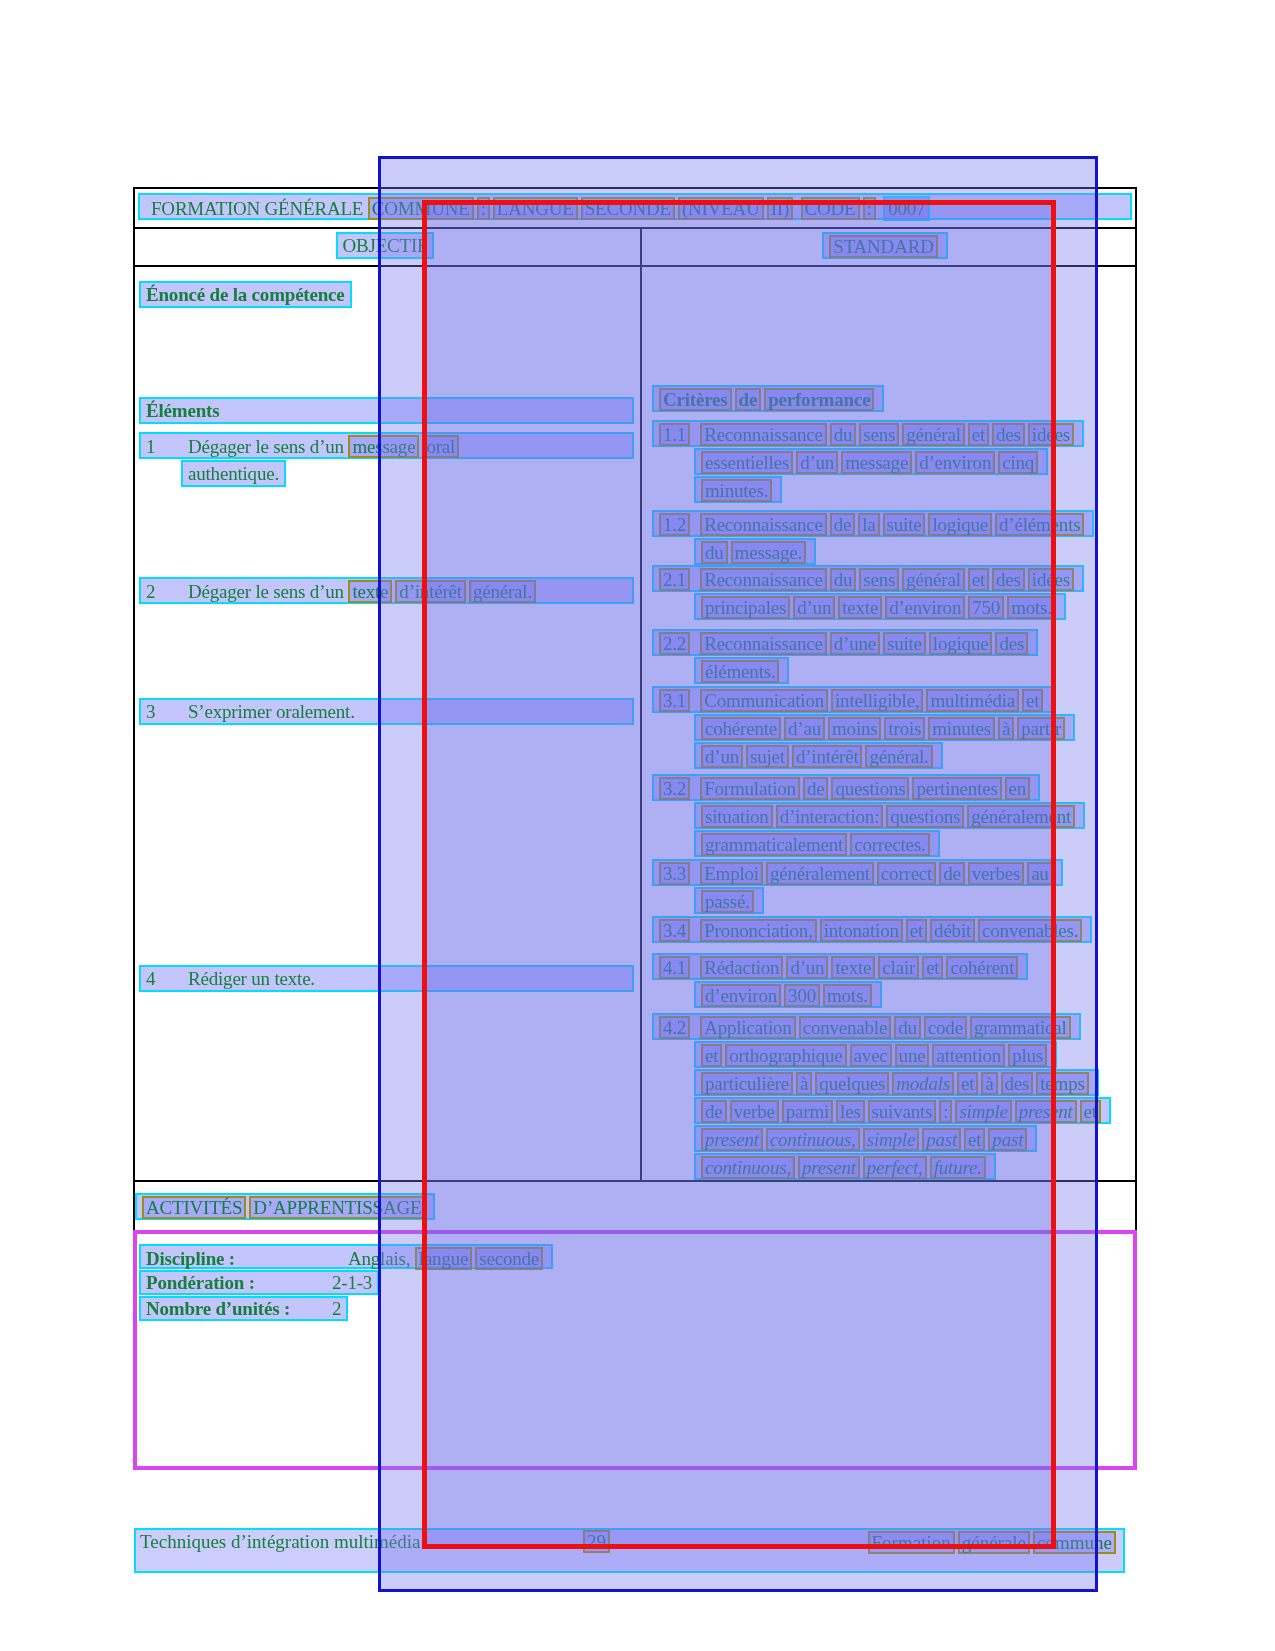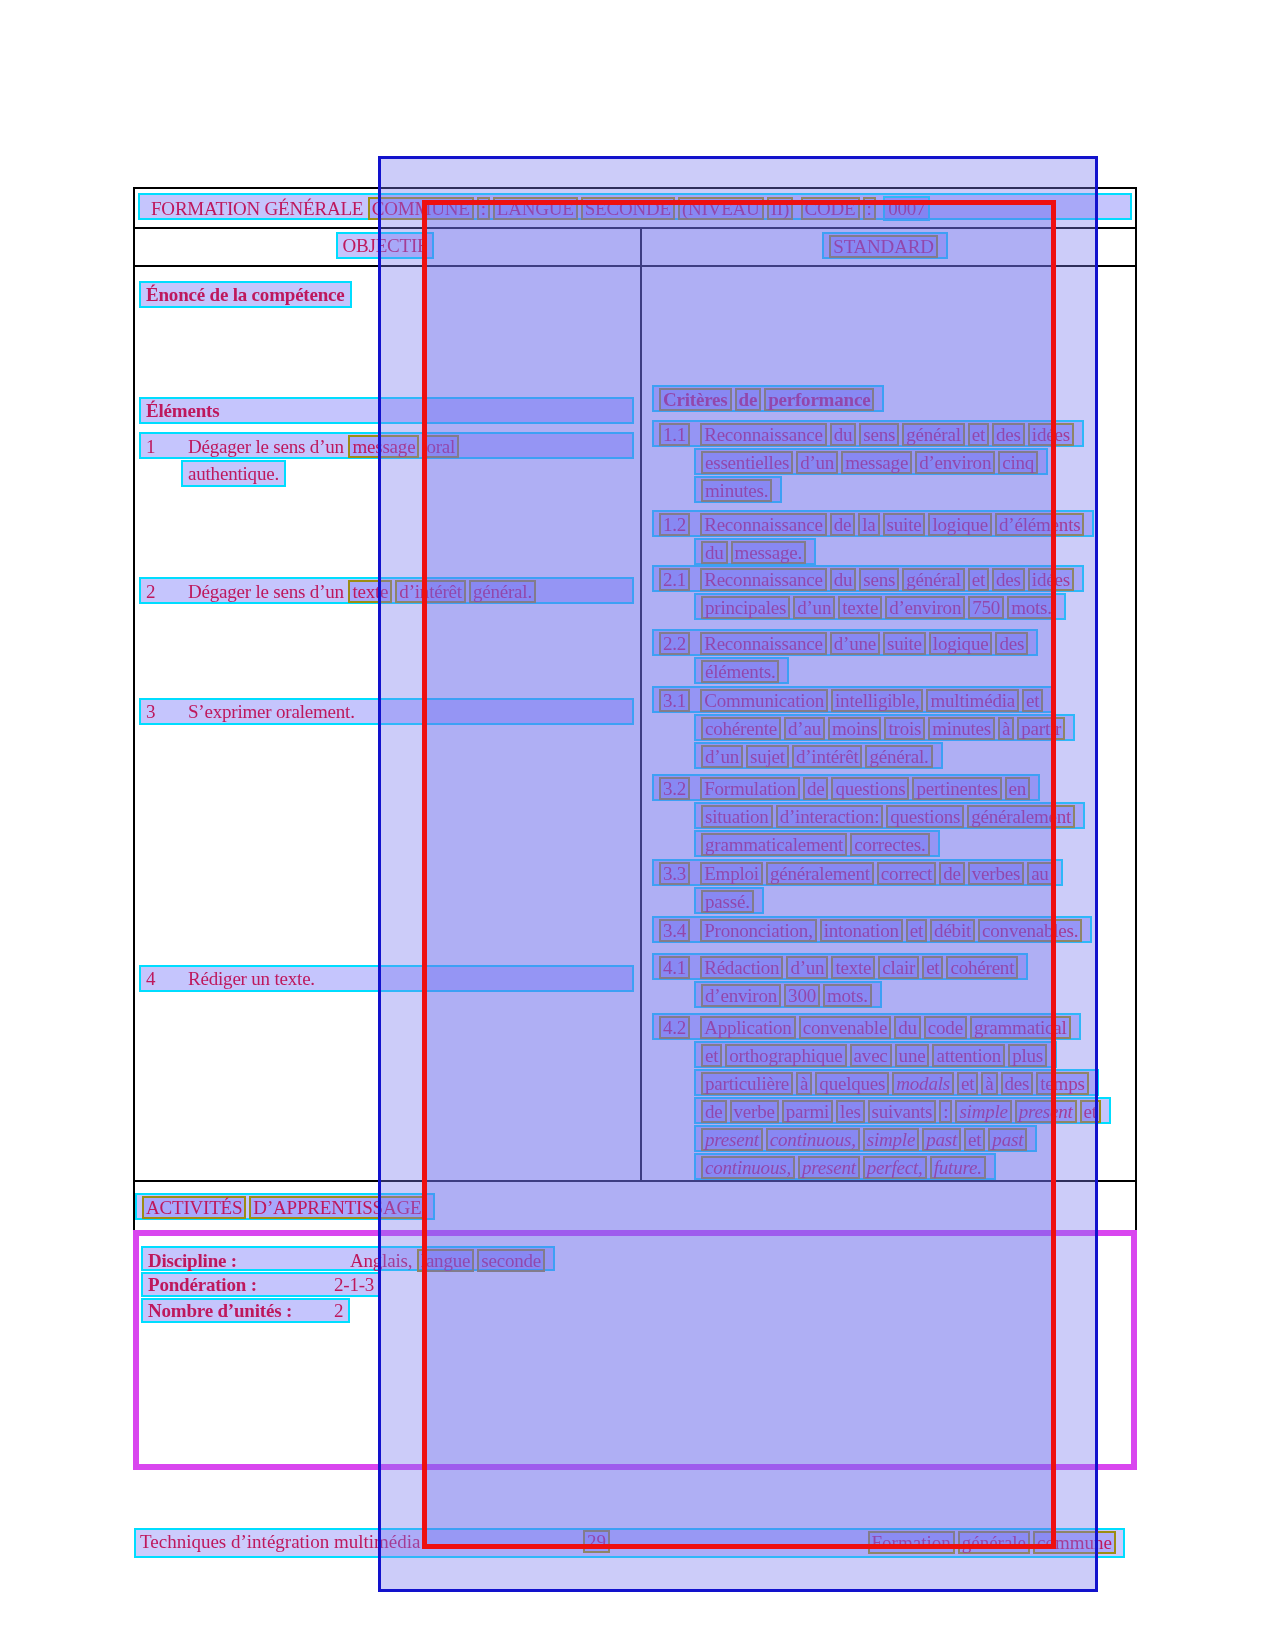--- a/index.html
+++ b/index.html
@@ -1,27 +1,27 @@
 <!DOCTYPE html>
 <html><head>
 <meta charset="utf-8">
 <style>
   html,body{margin:0;padding:0;background:#fff;}
   .page{position:relative;width:1275px;height:1651px;background:#fff;overflow:hidden;
-        font-family:"Liberation Serif","DejaVu Serif",serif;color:#be185d;}
+        font-family:"Liberation Serif","DejaVu Serif",serif;color:#15803d;}
   
   .tbl1{position:absolute;left:133px;top:187px;width:1004px;height:995px;border:2px solid #000;box-sizing:border-box;}
   .row-hdr{position:absolute;left:0;top:0;right:0;height:38px;border-bottom:2px solid #000;}
   .row-cols{position:absolute;left:0;top:40px;right:0;height:36px;border-bottom:2px solid #000;}
   .row-body{position:absolute;left:0;top:78px;right:0;bottom:0;}
   .col-split{position:absolute;left:505px;top:0;bottom:0;width:2px;background:#000;}
   .col-left{position:absolute;left:0;top:12px;width:505px;bottom:0;}
   .col-right{position:absolute;left:507px;top:0;right:0;bottom:0;}
   .act-box{position:absolute;left:133px;top:1180px;width:1004px;height:52px;border:2px solid #000;box-sizing:border-box;text-align:left;}
-  .tbl2{position:absolute;left:133px;top:1230px;width:1004px;height:240px;border:6px solid #d946ef;box-sizing:border-box;}
+  .tbl2{position:absolute;left:133px;top:1230px;width:1004px;height:240px;border:4px solid #d946ef;box-sizing:border-box;}
   
   .t{font-size:19px;letter-spacing:-0.2px;}
   .b{font-weight:bold;}
   .line{height:28px;white-space:nowrap;}
   
   .lb{display:inline-block;box-sizing:border-box;height:27px;line-height:22px;padding:1px 5px;
       border:2px solid #00ddff;background:rgba(85,85,250,0.34);}
   .lb.block{display:block;}
   .wd{display:inline-block;box-sizing:border-box;border:2px solid #9c8d14;background:rgba(70,70,250,0.22);
       padding:0 2px;margin-right:3px;line-height:19px;}
@@ -44,21 +44,21 @@
   
   .enonce-h{position:absolute;left:4px;top:2px;}
   .enonce-t{position:absolute;left:4px;top:55px;right:6px;}
   .heads{position:absolute;left:0;right:0;top:118px;}
   
   .fiche{position:absolute;left:2px;top:10px;right:10px;}
   .fiche .frow{height:26px;white-space:nowrap;}
   .fiche .lb{height:25px;line-height:20px;}
   .flabel{display:inline-block;width:186px;}
   
-  .footer{position:absolute;left:134px;top:1528px;width:991px;height:30px;box-sizing:border-box;
+  .footer{position:absolute;left:134px;top:1528px;width:991px;height:45px;box-sizing:border-box;
           border:2px solid #00ddff;background:rgba(85,85,250,0.30);font-size:19px;line-height:23px;}
   .f-left{position:absolute;left:4px;top:0;}
   .f-page{position:absolute;left:447px;top:0;}
   .f-right{position:absolute;right:4px;top:1px;white-space:nowrap;}
   
   .ov{position:absolute;box-sizing:border-box;pointer-events:none;}
   .ov-blue{left:378px;top:156px;width:720px;height:1436px;border:3px solid #1212cc;background:rgba(120,120,240,0.38);z-index:40;}
   .ov-red{left:422px;top:200px;width:634px;height:1349px;border:5px solid #ee1010;background:rgba(100,100,235,0.28);z-index:41;}
 </style>
 </head>

